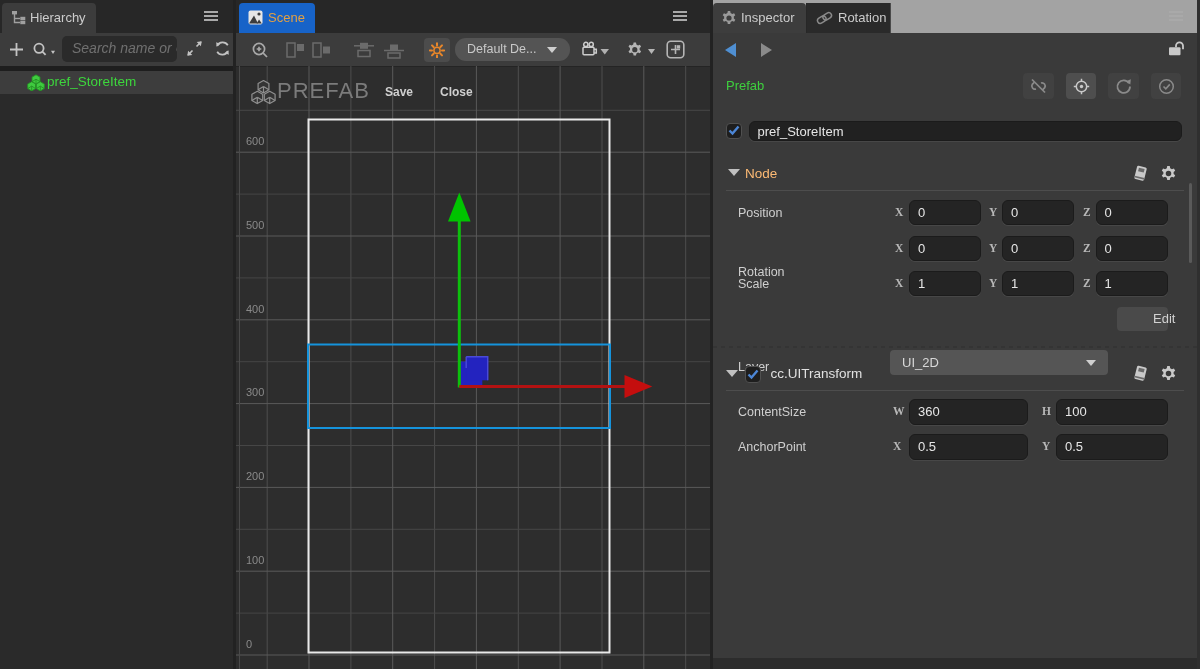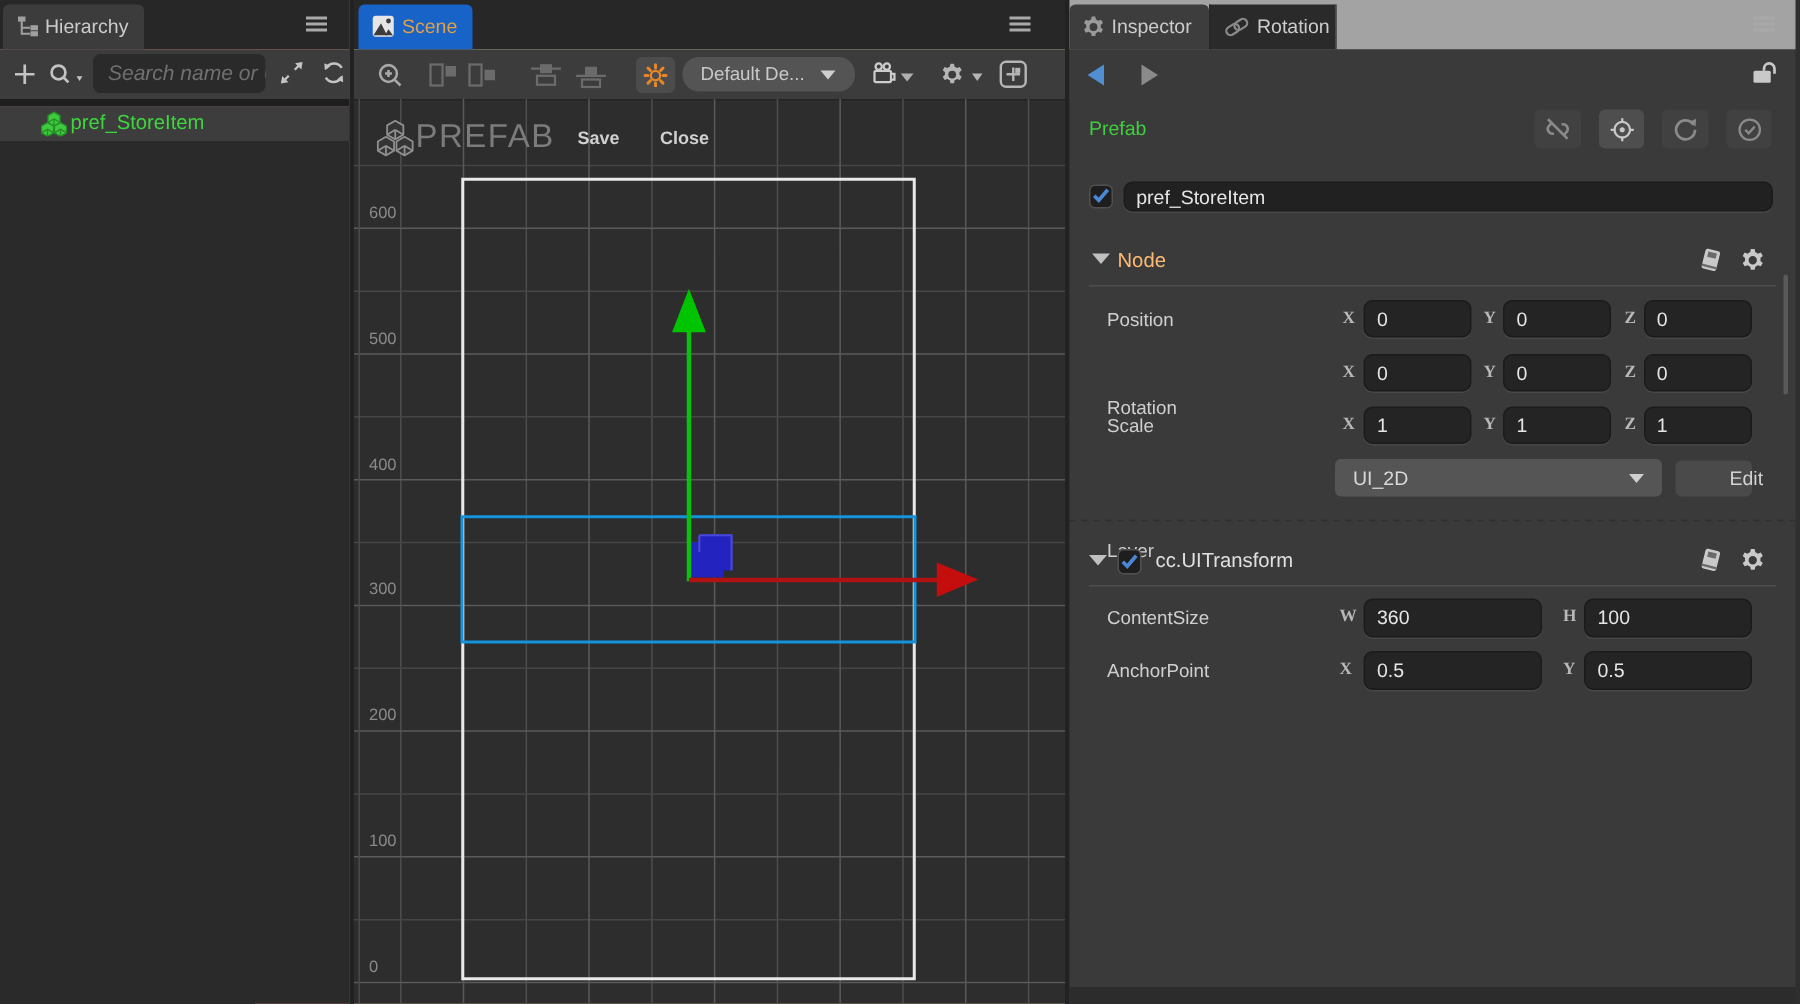--- a/index.html
+++ b/index.html
@@ -12,21 +12,21 @@
   .tab { position:absolute; top:3px; height:30px; border-radius:4px 4px 0 0; }
   .ham { position:absolute; width:14px; height:11px; }
   .ham i { position:absolute; left:0; width:14px; height:1.8px; background:#a9a9a9; }
   .ham i:nth-child(1){top:0}.ham i:nth-child(2){top:4px}.ham i:nth-child(3){top:8px}
   .tabtxt { font-size:13px; color:#cccccc; }
   .inp { position:absolute; background:#242424; border:1px solid #1b1b1b; border-radius:6px;
     color:#e6e6e6; font-size:13px; line-height:23px; padding-left:8px;
     box-shadow:0 1px 0 rgba(255,255,255,0.07); }
   .axl { position:absolute; color:#b8b8b8; font-size:11.5px; font-family:"Liberation Serif",serif; font-weight:bold; }
   .rowlab { position:absolute; left:25px; color:#cfcfcf; font-size:12.5px; }
-  .dd { position:absolute; background:#555555; border-radius:4px; color:#d8d8d8; font-size:13px; }
+  .dd { position:absolute; background:#555555; border-radius:4px; color:#d8d8d8; font-size:13px;margin-top:44px; }
   .btn { position:absolute; background:#4a4a4a; border-radius:4px; color:#d2d2d2;
     font-size:13px; text-align:center;padding-left:36px; }
   .caret { width:0; height:0; border-left:5px solid transparent; border-right:5px solid transparent;
     border-top:6px solid #cfcfcf; position:absolute; }
 </style></head>
 <body>
 <div id="root">
 
 <div class="panel" id="hier" style="left:0; width:233px; background:#fca5a5;">
   <div class="tabbar">

